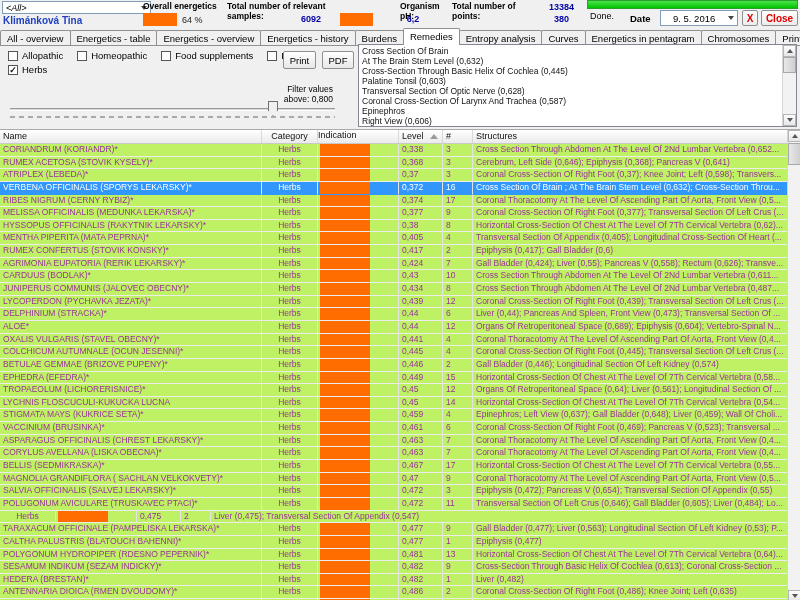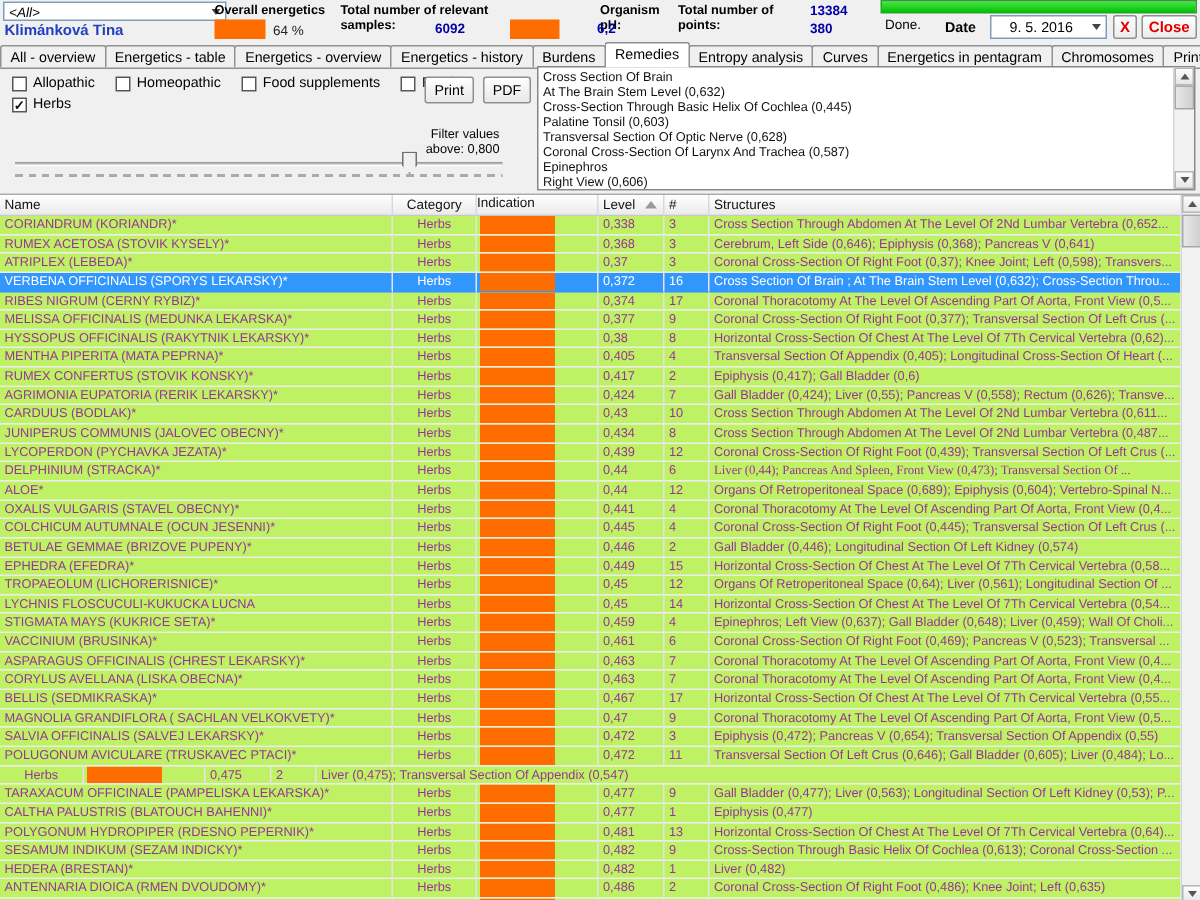--- a/index.html
+++ b/index.html
@@ -12,21 +12,21 @@
   
   .topbar { position: absolute; left:0; top:0; width:800px; height:28px; background:#f0f0f0; }
   .combo {
     position:absolute; background:#fff; border:1px solid #7f9db9;
     font-size:9px; display:flex; align-items:center; justify-content:space-between; padding:0 3px;
   }
   .combo .chev { width:0; height:0; border-left:3px solid transparent; border-right:3px solid transparent; border-top:4px solid #444; }
   .profile-combo { left:2px; top:1px; width:149px; height:13px;font-style:italic; }
   .patient-name { position:absolute; left:3px; top:15px; font-size:10px; font-weight:bold; color:#2040c0; white-space:nowrap; }
   .tb-label { position:absolute; font-size:8.5px; font-weight:bold; line-height:9.5px; }
-  .tb-value { position:absolute; font-size:9px; font-weight:bold; color:#0000a8; text-align:left; }
+  .tb-value { position:absolute; font-size:9px; font-weight:bold; color:#0000a8; text-align:center; }
   .orange-bar { position:absolute; background:#ff6d00; }
   .pct { position:absolute; font-size:9px; color:#222; }
   .progress-green { position:absolute; left:587px; top:0; width:211px; height:9px; background:linear-gradient(#4be34b,#00c400); border:1px solid #2aa02a; }
   .done { position:absolute; left:590px; top:11px; font-size:9px; }
   .date-combo { left:660px; top:10px; width:78px; height:16px; font-size:9.5px;padding-left:12px; }
   .mini-btn {
     position:absolute; background:linear-gradient(#fefefe,#ececec); border:1px solid #8e8f8f; border-radius:2px;
     font-size:10px; font-weight:bold; color:#e00000; display:flex; align-items:center; justify-content:center; cursor:default;
   }
   .x-btn { left:742px; top:10px; width:16px; height:16px; }
@@ -342,21 +342,21 @@
             <div class="c-str" style="border-right: none;">Coronal Cross-Section Of Right Foot (0,439); Transversal Section Of Left Crus (...</div>
           </div>
           <div class="trow">
             <div class="c-name">DELPHINIUM (STRACKA)*</div>
             <div class="c-cat">Herbs</div>
             <div class="c-ind">
               <div class="ind-bar"></div>
             </div>
             <div class="c-lvl">0,44</div>
             <div class="c-cnt">6</div>
-            <div class="c-str" style="border-right: none; font-family: Liberation Serif, serif;">Liver (0,44); Pancreas And Spleen, Front View (0,473); Transversal Section Of ...</div>
+            <div class="c-str" style="border-right: none;">Liver (0,44); Pancreas And Spleen, Front View (0,473); Transversal Section Of ...</div>
           </div>
           <div class="trow">
             <div class="c-name">ALOE*</div>
             <div class="c-cat">Herbs</div>
             <div class="c-ind">
               <div class="ind-bar"></div>
             </div>
             <div class="c-lvl">0,44</div>
             <div class="c-cnt">12</div>
             <div class="c-str" style="border-right: none;">Organs Of Retroperitoneal Space (0,689); Epiphysis (0,604); Vertebro-Spinal N...</div>

